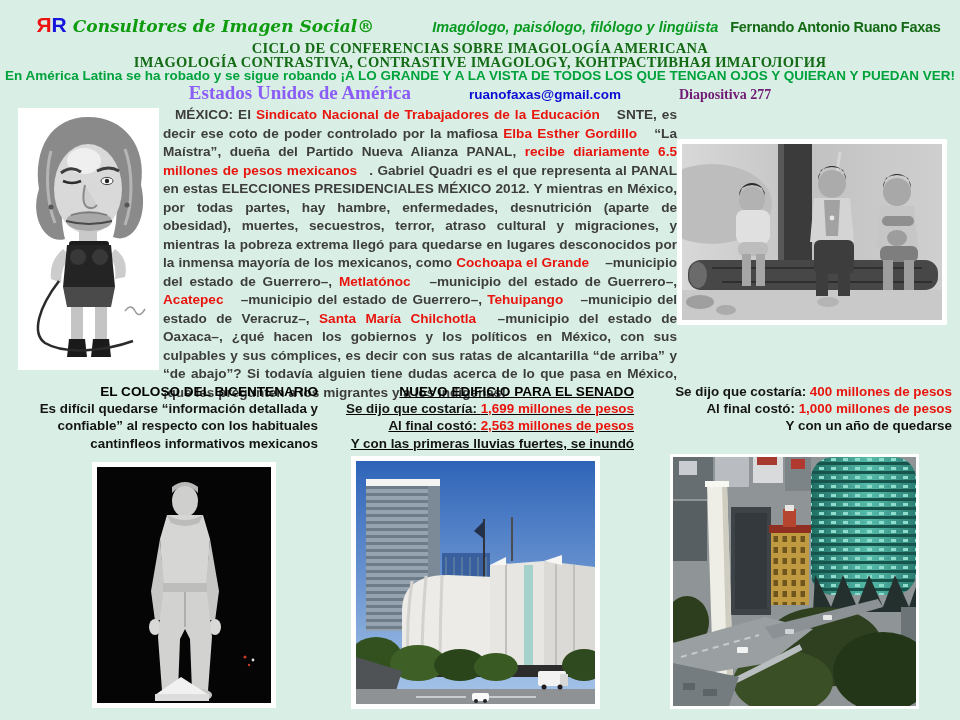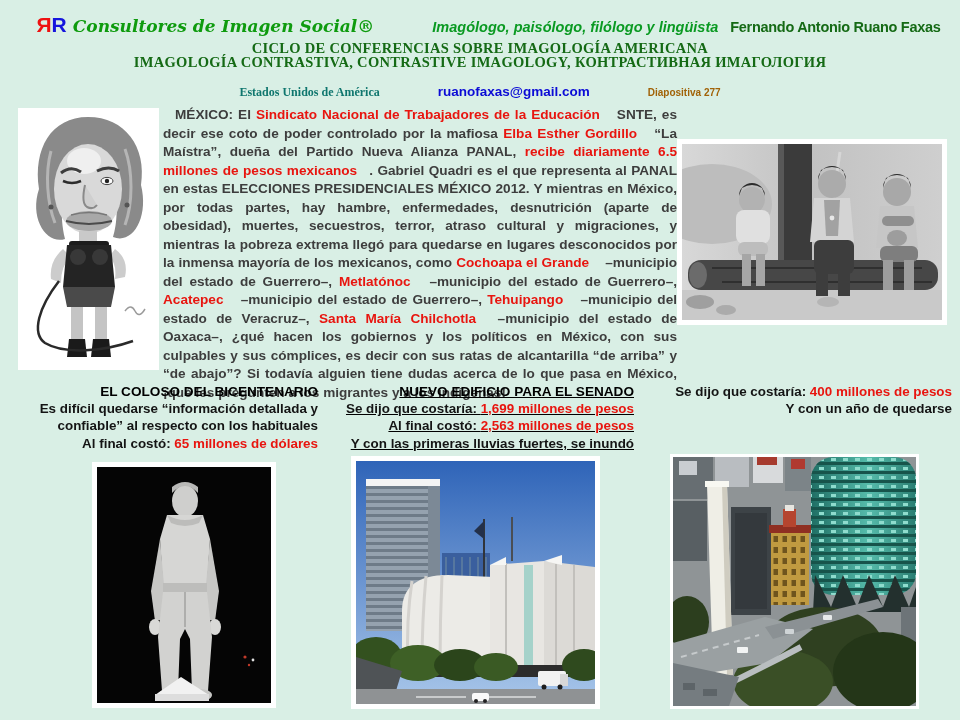--- a/index.html
+++ b/index.html
@@ -12,23 +12,23 @@
   .l1{top:13px;padding-left:17px;}
   .ya{color:#ee1111;font-size:21px;font-weight:bold;}
   .rr{color:#1515dd;font-size:21px;font-weight:bold;margin-right:6px;}
   .brandname{color:#0e9b0e;font-size:17px;font-style:italic;font-family:"DejaVu Serif",serif;}
   .professions{color:#0a9a22;font-size:14.5px;font-style:italic;margin-left:58px;}
   .author{color:#156a15;font-size:14.5px;margin-left:12px;letter-spacing:-0.3px;}
   .l2{top:40px;font-family:"Liberation Serif",serif;font-size:14.5px;color:#156a15;letter-spacing:.3px;}
   .l3{top:54px;font-family:"Liberation Serif",serif;font-size:14.5px;color:#156a15;letter-spacing:.3px;}
   .l4{top:68px;font-size:13.5px;color:#00a23c;}
   .l5{top:82px;}
-  .country{font-family:"Liberation Serif",serif;font-size:12px;color:#0f766e;}
+  .country{font-family:"Liberation Serif",serif;font-size:19px;color:#8b5cf6;}
   .email{font-size:13.5px;color:#0b0bd6;margin:17px 58px;cursor:pointer;}
-  .slideno{font-size:10px;color:#a16207;}
+  .slideno{font-size:14px;color:#701a75;font-family:Liberation Serif, serif;}
 
   
   .para{position:absolute;left:163px;top:106px;width:514px;height:262px;
         font-size:13.6px;font-weight:bold;line-height:18.5px;text-align:justify;}
   .c-dark{color:#3d3d3d;padding-left:12px;} .c-red{color:#e8150f;} .c-black{color:#141414;}
 
   .photo{position:absolute;background:#ffffff;}
   .photo svg{display:block;width:100%;height:100%;}
   .fig-caricature{left:18px;top:108px;width:141px;height:262px;padding:3px;}
   .fig-children{left:677px;top:139px;width:270px;height:186px;padding:5px;}
@@ -47,20 +47,21 @@
 </head>
 <body>
 
 <div class="slide">
 
   <div class="h-line l1">
     <span><span class="ya">Я</span><span class="rr">R</span><span class="brandname">Consultores de Imagen Social®</span></span><span class="professions">Imagólogo, paisólogo, filólogo y lingüista</span><span class="author">Fernando Antonio Ruano Faxas</span>
   </div>
   <div class="h-line l3">IMAGOLOGÍA CONTRASTIVA, CONTRASTIVE IMAGOLOGY, КОНТРАСТИВНАЯ ИМАГОЛОГИЯ</div>
   <div class="h-line l2">CICLO DE  CONFERENCIAS SOBRE IMAGOLOGÍA AMERICANA</div>
+  <div class="h-line l4">En América Latina se ha robado y se sigue robando ¡A LO GRANDE Y A LA VISTA DE TODOS LOS QUE TENGAN OJOS Y QUIERAN Y PUEDAN VER!</div>
   <div class="h-line l5">
     <span class="country">Estados Unidos de América</span><span class="email">ruanofaxas@gmail.com</span><span class="slideno">Diapositiva 277</span>
   </div>
 
   <div class="photo fig-caricature">
     <svg viewBox="0 0 135 256">
       <rect width="135" height="256" fill="#ffffff"></rect>
 
       <path d="M67,6 C30,6 12,38 18,78 C8,108 26,134 44,128 C38,102 42,88 46,70 C58,80 82,80 92,68 C98,90 96,114 92,126 C112,134 128,106 120,74 C126,36 104,6 67,6 Z" fill="#8a8a8a"></path>
       <path d="M30,40 C24,62 26,92 34,112 M104,38 C112,60 112,92 104,114" stroke="#b5b5b5" stroke-width="3" fill="none"></path>
@@ -160,32 +161,33 @@
       <rect x="198" y="102" width="38" height="16" rx="6" fill="#7e7e7e"></rect>
       <rect x="201" y="116" width="10" height="30" fill="#9d9d9d"></rect>
       <rect x="222" y="116" width="10" height="30" fill="#9d9d9d"></rect>
     </svg>
   </div>
 
   <div class="cap cap1">
     <div class="t">EL COLOSO DEL BICENTENARIO</div>
     <div><span class="c-black">Es difícil quedarse “información detallada y</span></div>
     <div><span class="c-black">confiable” al respecto  con los habituales</span></div>
-    <div><span class="c-black">Al final costó: </span><span class="c-red">65 millones de dólares</span></div>
+    <div><span class="c-black">cantinfleos informativos mexicanos</span></div>
   </div>
 
   <div class="cap cap2">
     <div class="t">NUEVO EDIFICIO PARA EL SENADO</div>
     <div><span class="c-black">Se dijo que costaría: </span><span class="c-red">1,699 millones de pesos</span></div>
     <div><span class="c-black">Al final costó: </span><span class="c-red">2,563 millones de pesos</span></div>
     <div><span class="c-black">Y con las primeras lluvias fuertes, se inundó</span></div>
   </div>
 
   <div class="cap cap3">
     <div><span class="c-black">Se dijo que costaría: </span><span class="c-red">400 millones de pesos</span></div>
+    <div><span class="c-black">Al final costó: </span><span class="c-red">1,000 millones de pesos</span></div>
     <div><span class="c-black">Y con un año de quedarse</span></div>
   </div>
 
   <div class="photo fig-statue">
     <svg viewBox="0 0 174 236">
       <rect width="174" height="236" fill="#050505"></rect>
 
       <ellipse cx="88" cy="34" rx="13" ry="16" fill="#cfcfcd"></ellipse>
       <path d="M75,26 Q88,12 101,26 L101,20 Q88,10 75,20 Z" fill="#b9b9b7"></path>
       <path d="M70,48 L106,48 L113,72 L110,118 L66,118 L63,72 Z" fill="#d6d6d4"></path>

